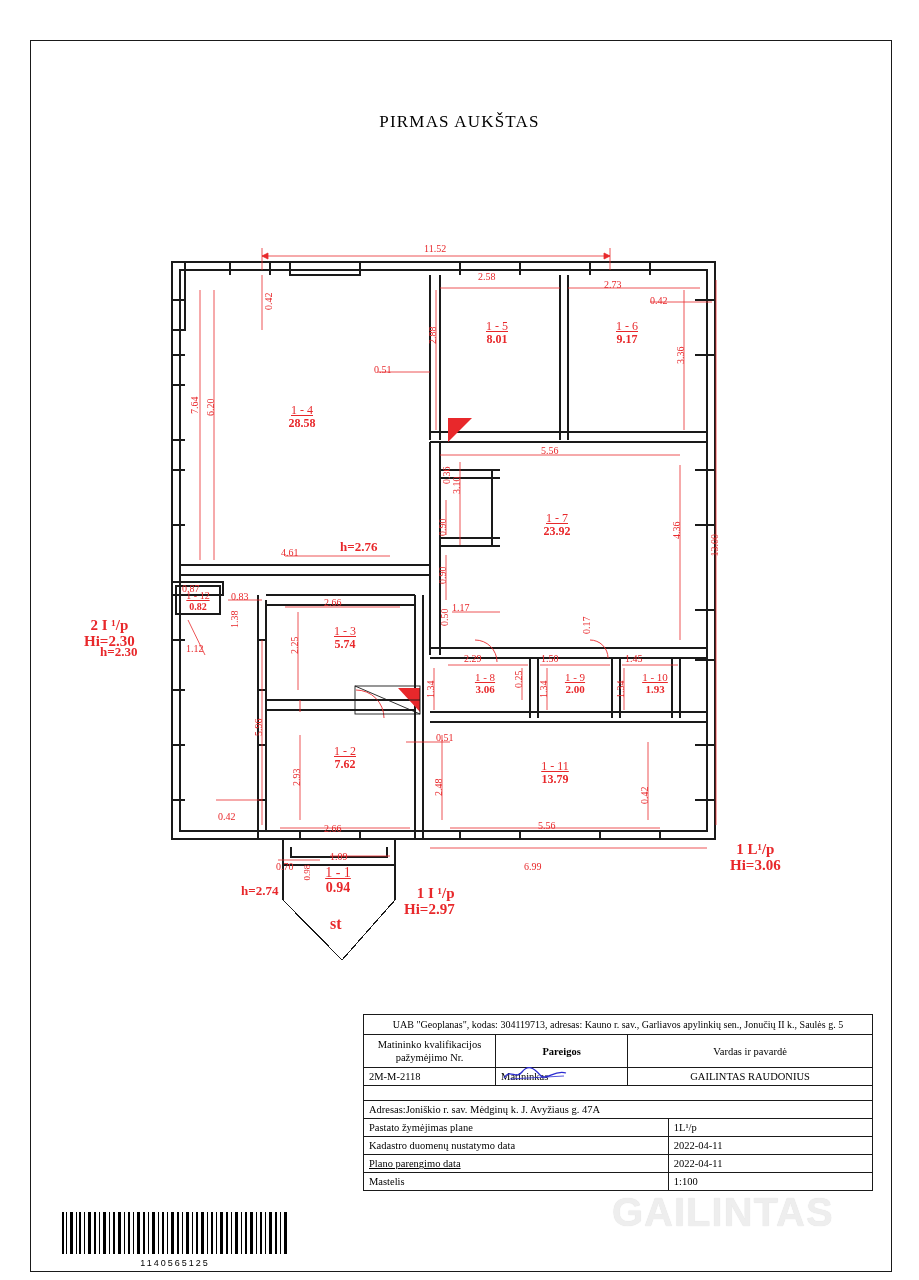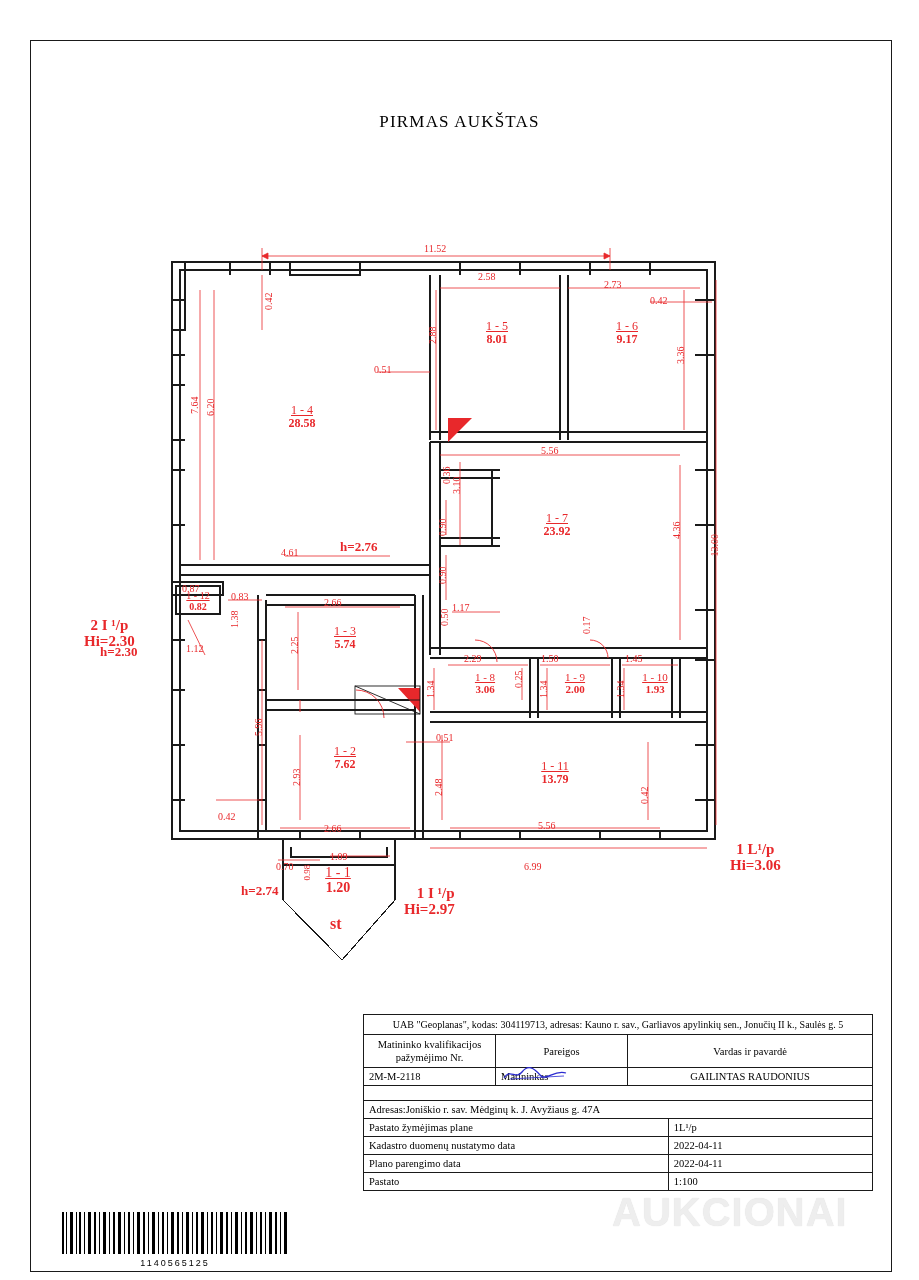--- a/index.html
+++ b/index.html
@@ -280,21 +280,21 @@
   <div class="lbl room" style="left:624px;top:672px;width:62px;font-size:11px;">
     <div class="n">1 - 10</div>
     <div class="a">1.93</div>
   </div>
   <div class="lbl room" style="left:520px;top:760px;width:70px;">
     <div class="n">1 - 11</div>
     <div class="a">13.79</div>
   </div>
   <div class="lbl room" style="left:310px;top:866px;width:56px;font-size:14px;">
     <div class="n">1 - 1</div>
-    <div class="a">1.20</div>
+    <div class="a">0.94</div>
   </div>
   <div class="lbl room" style="left:172px;top:591px;width:52px;font-size:10px;">
     <div class="n">1 - 12</div>
     <div class="a">0.82</div>
   </div>
 
   <div class="lbl" style="left:340px;top:540px;font-size:13px;font-weight:bold;">h=2.76</div>
   <div class="lbl" style="left:100px;top:645px;font-size:13px;font-weight:bold;">h=2.30</div>
   <div class="lbl" style="left:212px;top:884px;font-size:13px;font-weight:bold;padding-left:29px;">h=2.74</div>
 
@@ -360,21 +360,21 @@
   <div class="lbl dimv" style="left:300px;top:868px;transform:rotate(-90deg);font-size:9px;">0.98</div>
   <div class="lbl dimv" style="left:438px;top:470px;transform:rotate(-90deg);">0.36</div>
   <div class="lbl dim" style="left:260px;top:296px;transform:rotate(-90deg);">0.42</div>
 
   <div class="tbl">
     <div class="r">
       <div class="c cap" style="width:100%;">UAB "Geoplanas", kodas: 304119713, adresas: Kauno r. sav., Garliavos apylinkių sen., Jonučių II k., Saulės g. 5</div>
     </div>
     <div class="r">
       <div class="c hdr" style="width:26%;">Matininko kvalifikacijos pažymėjimo Nr.</div>
-      <div class="c hdr" style="width:26%;display:flex;align-items:center;justify-content:center;">Pareigos</div>
+      <div class="c hdr" style="width:26%;display:flex;align-items:center;justify-content:center;font-weight:bold;">Pareigos</div>
       <div class="c hdr" style="width:48%;display:flex;align-items:center;justify-content:center;">Vardas ir pavardė</div>
     </div>
     <div class="r">
       <div class="c" style="width:26%;">2M-M-2118</div>
       <div class="c sig" style="width:26%;">
         <span>Matininkas</span>
         <svg class="sigmark" viewBox="0 0 70 16">
           <path d="M4 12 C10 2, 16 14, 22 6 S34 2, 40 9 S54 3, 66 7" stroke="#2b2bd0" stroke-width="1.3" fill="none"></path>
           <path d="M10 13 L64 10" stroke="#2b2bd0" stroke-width="0.8" fill="none"></path>
         </svg>
@@ -389,25 +389,25 @@
     </div>
     <div class="r">
       <div class="c" style="width:60%;">Pastato žymėjimas plane</div>
       <div class="c" style="width:40%;">1L¹/p</div>
     </div>
     <div class="r">
       <div class="c" style="width:60%;">Kadastro duomenų nustatymo data</div>
       <div class="c" style="width:40%;">2022-04-11</div>
     </div>
     <div class="r">
-      <div class="c" style="width:60%;">Plano parengimo data</div>
+      <div class="c" style="width:60%;text-decoration:underline;">Plano parengimo data</div>
       <div class="c" style="width:40%;">2022-04-11</div>
     </div>
     <div class="r">
-      <div class="c" style="width:60%;">Pastato</div>
+      <div class="c" style="width:60%;">Mastelis</div>
       <div class="c" style="width:40%;">1:100</div>
     </div>
   </div>
 
   <svg class="barcode" viewBox="0 0 230 42" preserveAspectRatio="none">
     <g fill="#000">
       <rect x="2" y="0" width="2" height="42"></rect>
         <rect x="6" y="0" width="1" height="42"></rect>
       <rect x="10" y="0" width="3" height="42"></rect>
         <rect x="16" y="0" width="1" height="42"></rect>
@@ -451,15 +451,15 @@
         <rect x="200" y="0" width="2" height="42"></rect>
       <rect x="205" y="0" width="1" height="42"></rect>
         <rect x="209" y="0" width="3" height="42"></rect>
       <rect x="215" y="0" width="2" height="42"></rect>
         <rect x="220" y="0" width="1" height="42"></rect>
       <rect x="224" y="0" width="3" height="42"></rect>
     </g>
   </svg>
   <div class="barnum">1140565125</div>
 
-  <div class="wm2">AUKCIONAI</div>
+  <div class="wm2">GAILINTAS</div>
 
 </div>
 
 </body></html>

